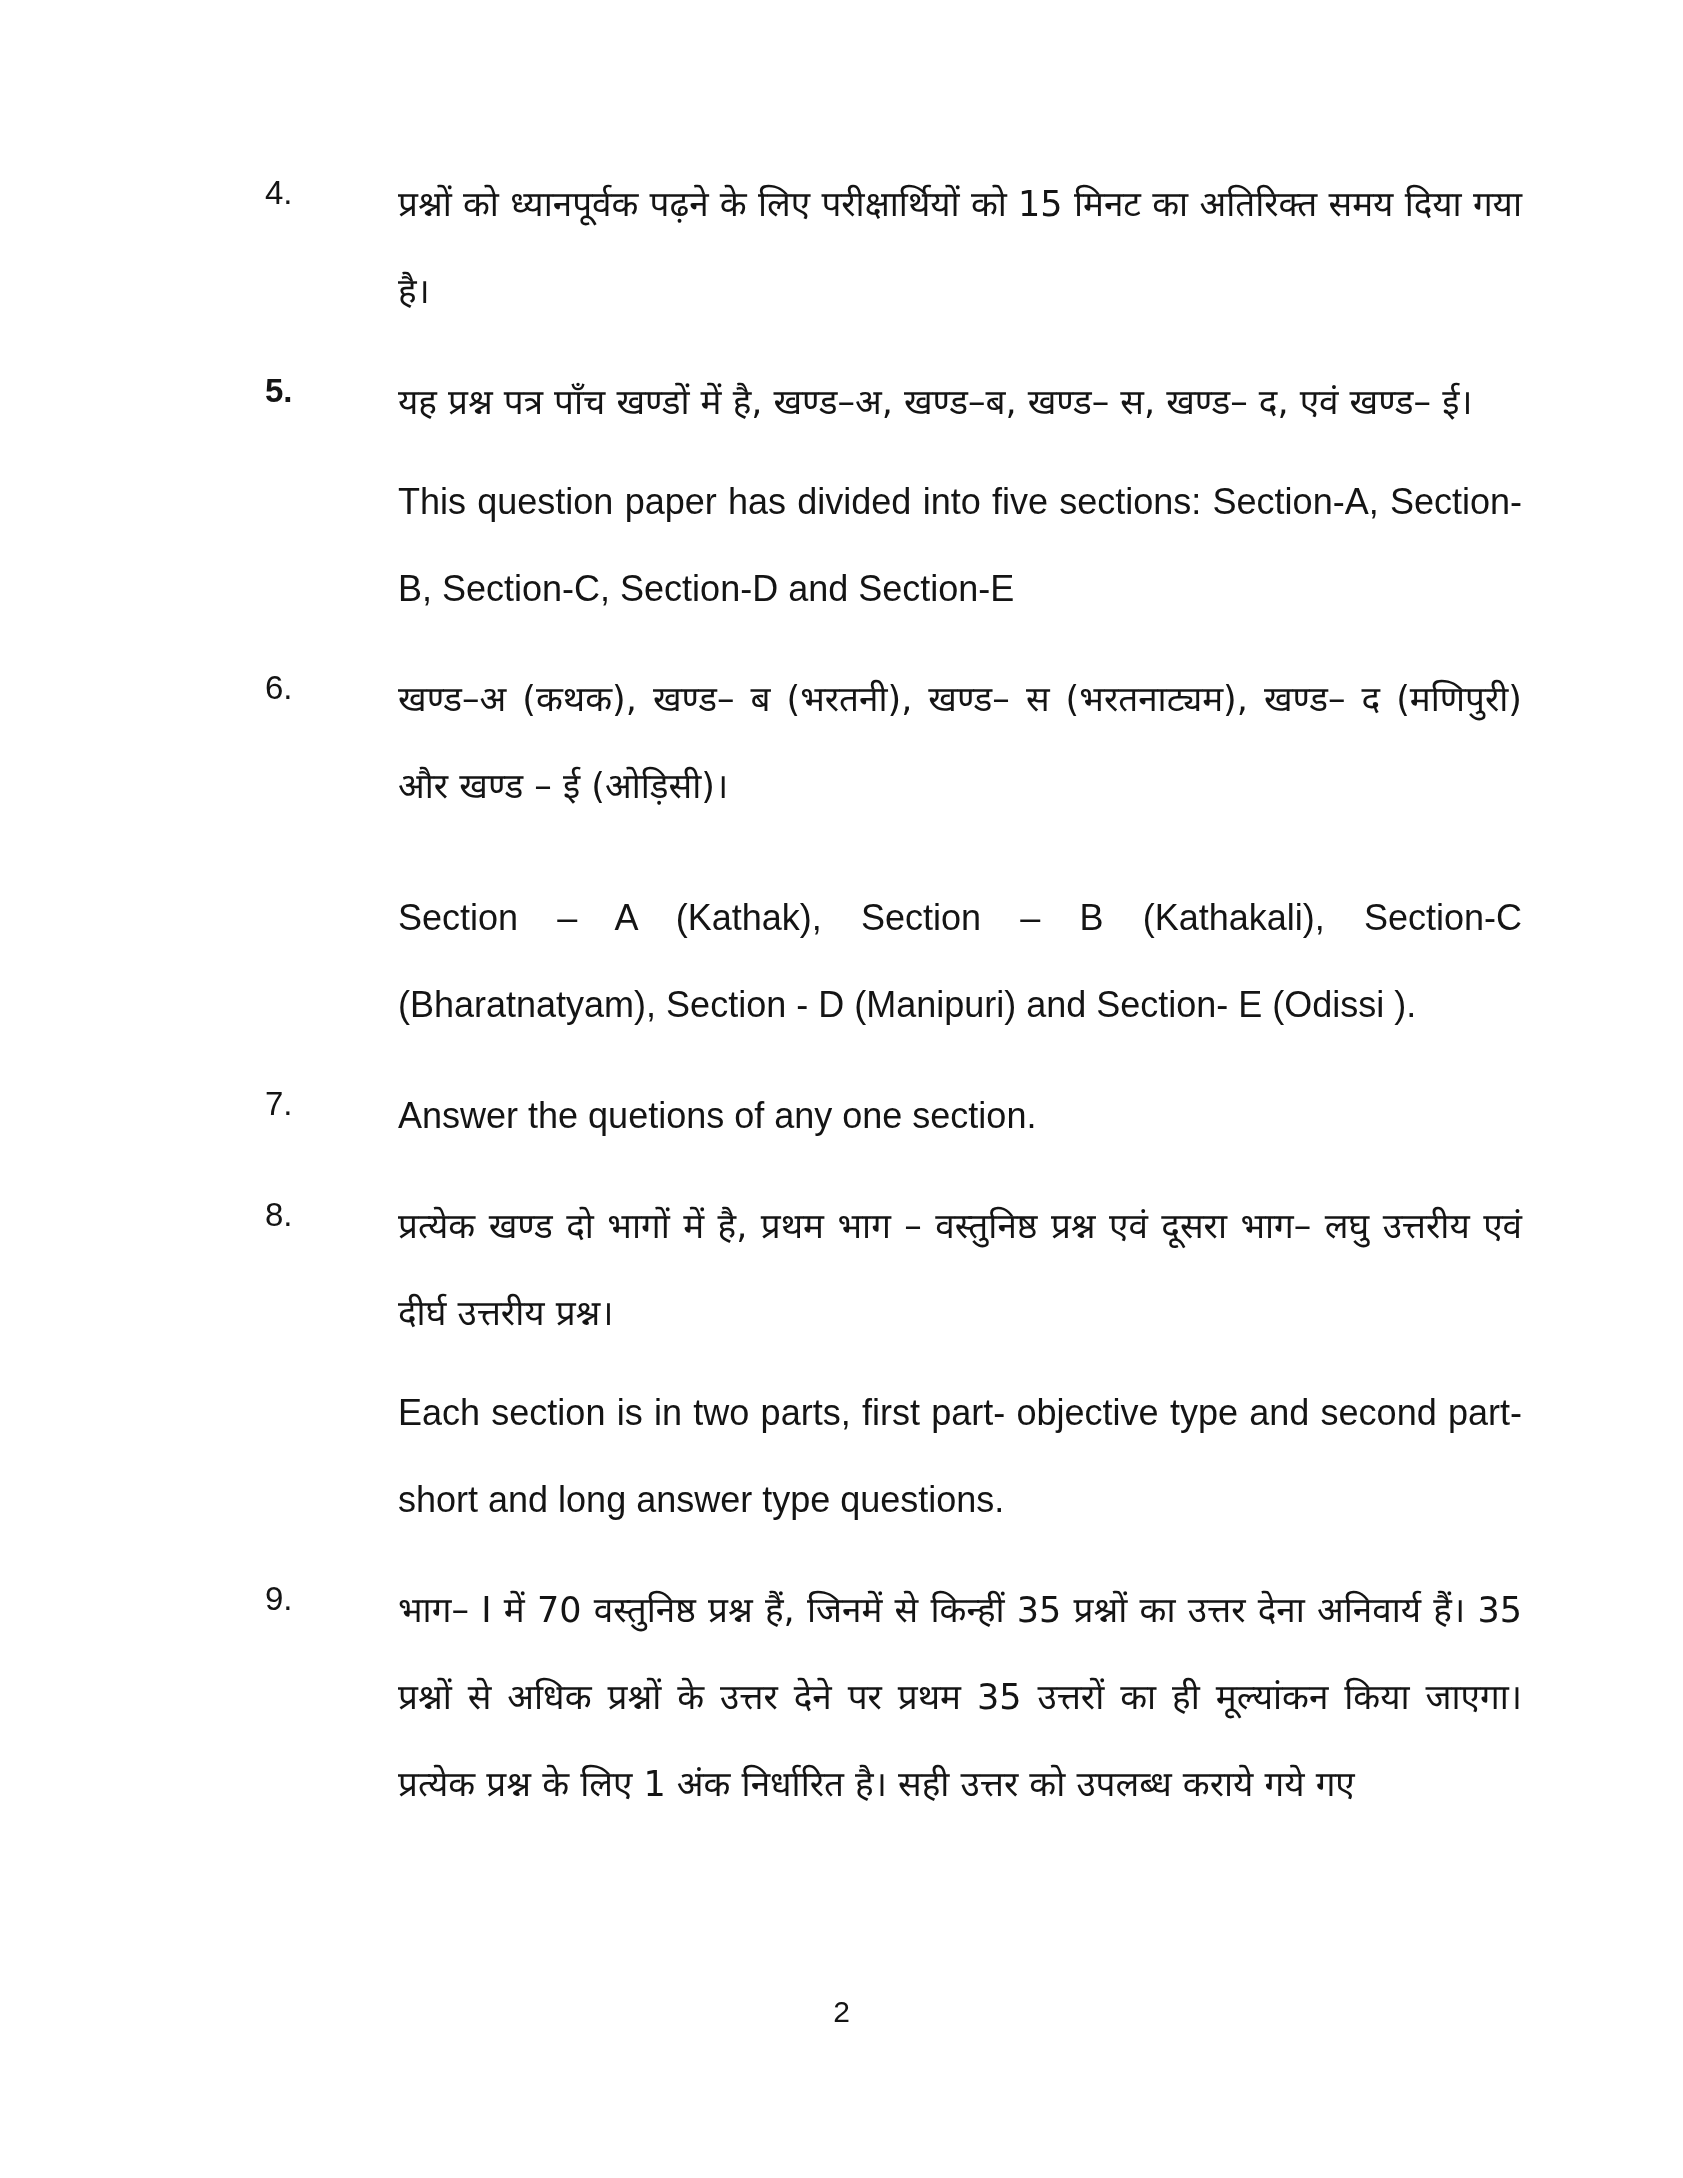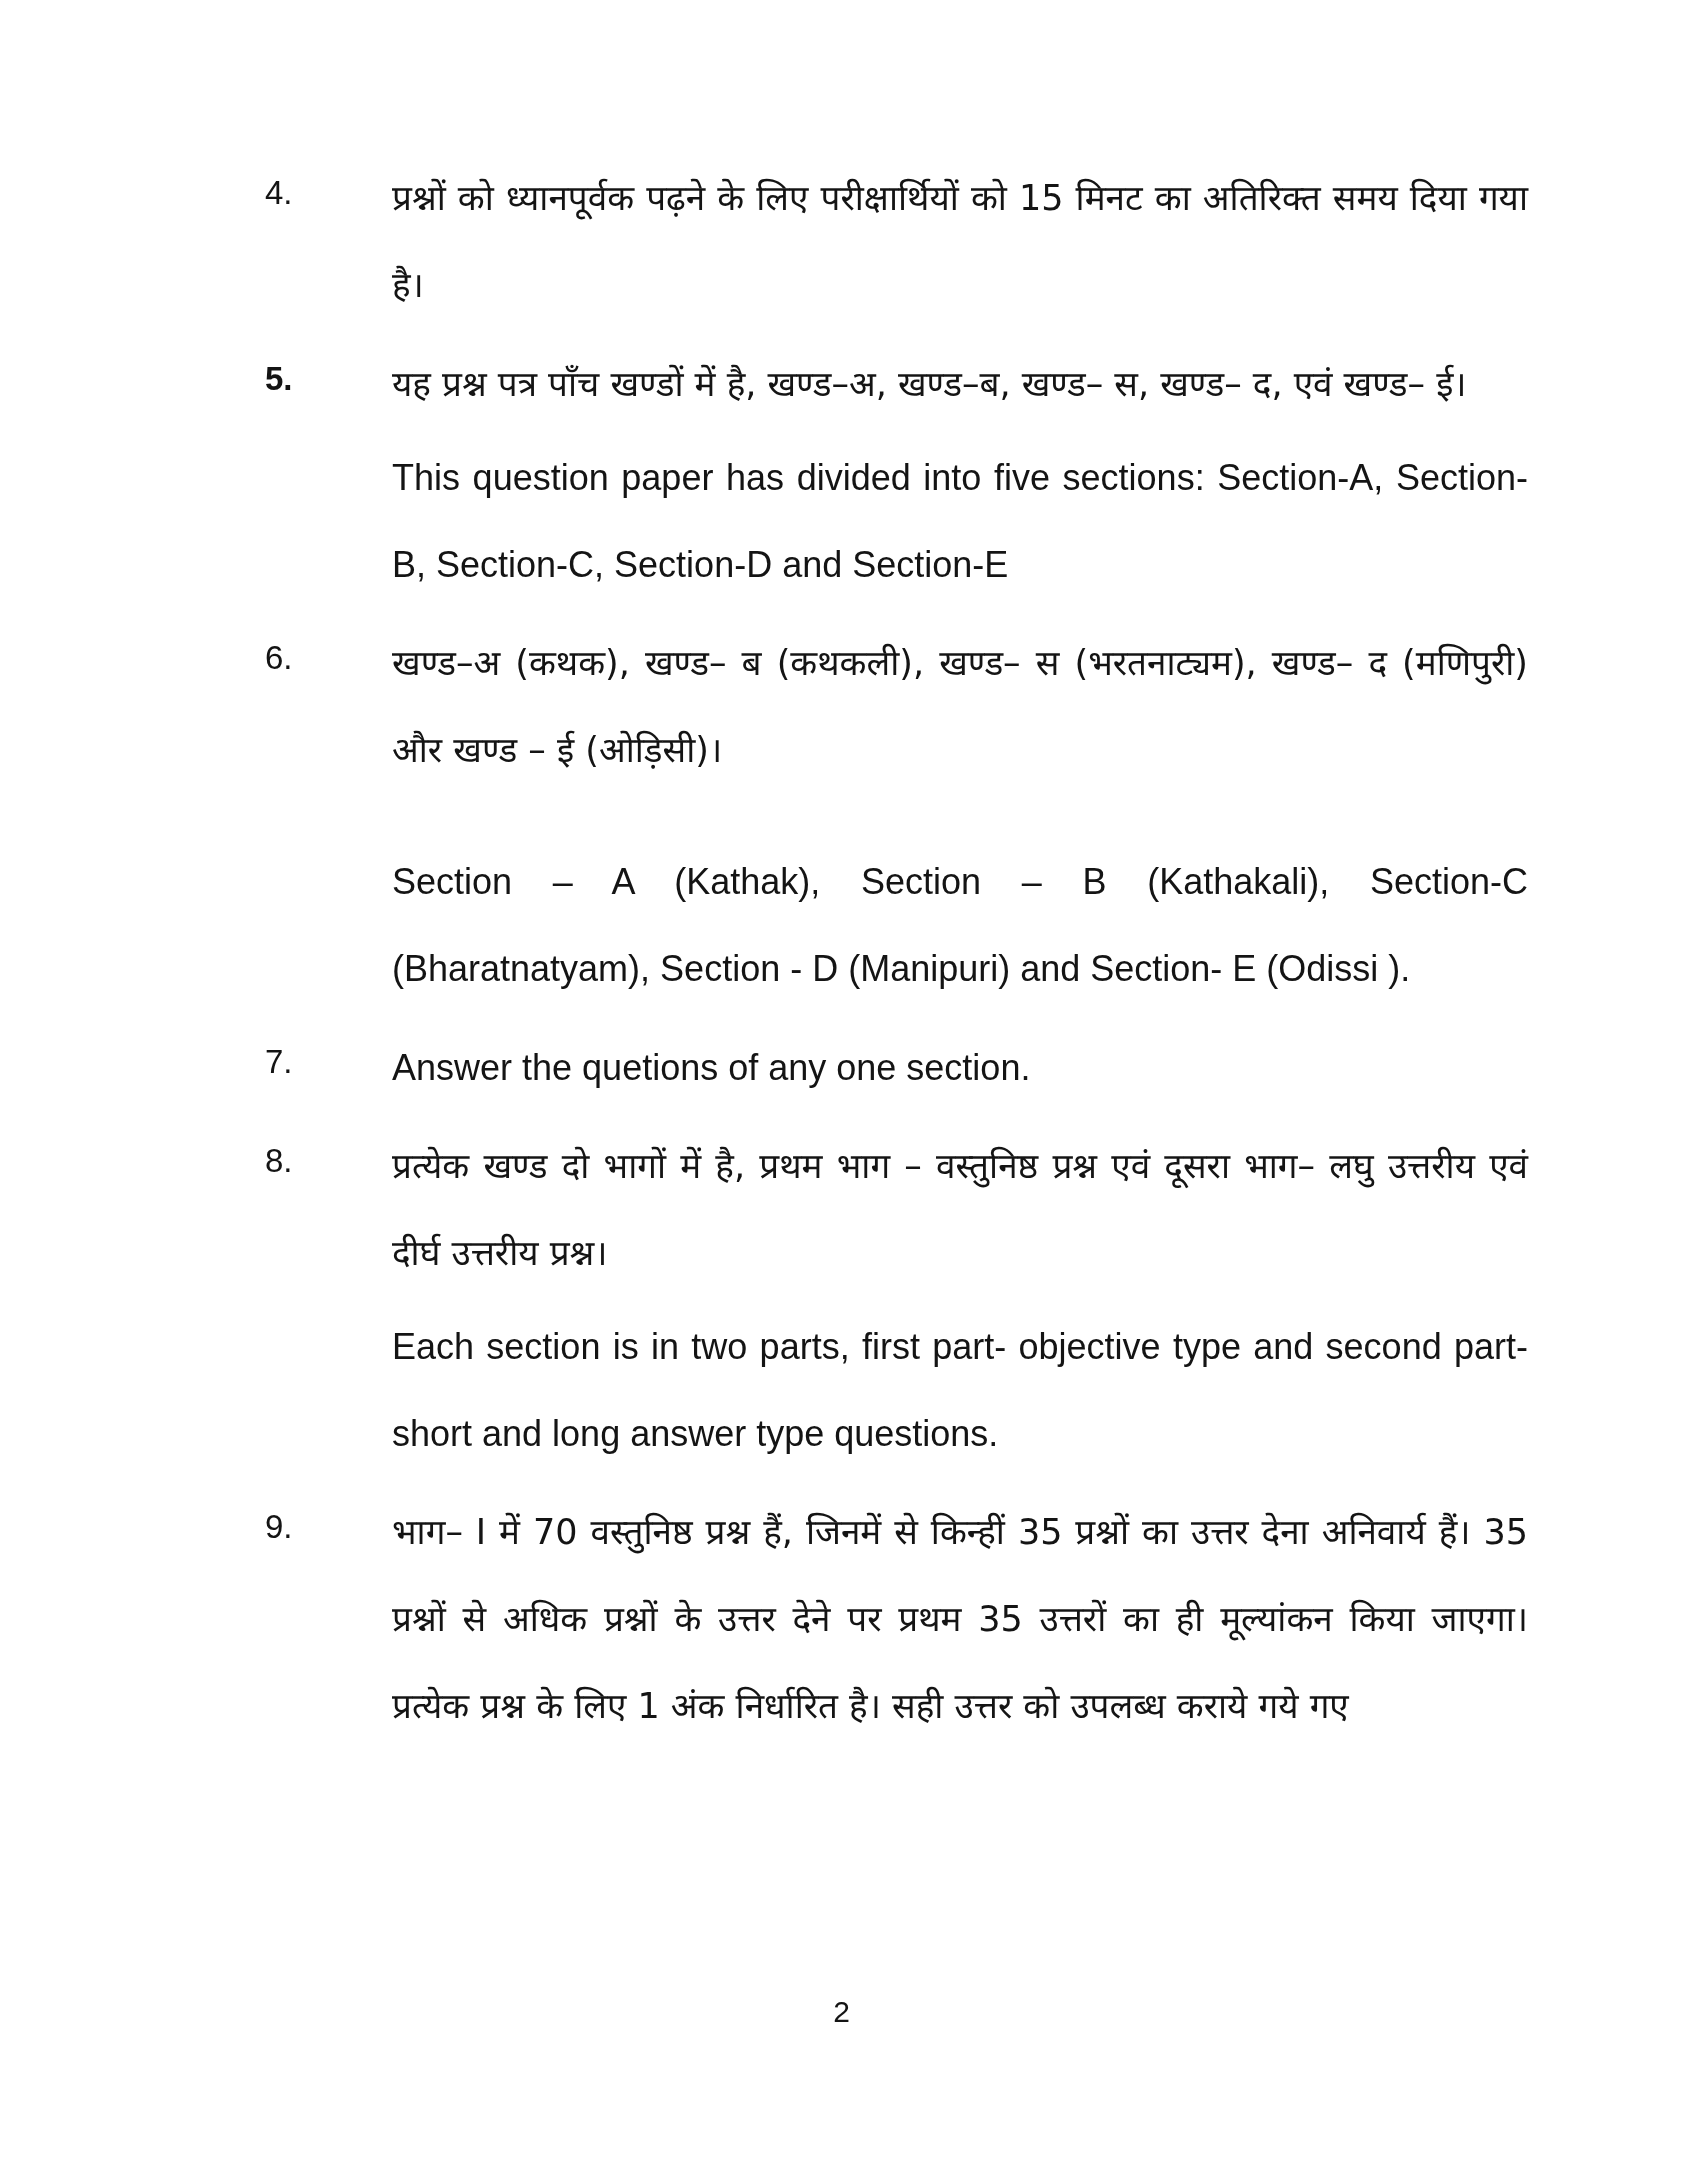--- a/index.html
+++ b/index.html
@@ -23,21 +23,21 @@
     display: grid;
     grid-template-columns: 121px 1fr;
     align-items: start;
   }
   .num {
     font-size: 33px;
     line-height: 87px;
   }
   .num.bold { font-weight: bold; }
   .content p {
-    margin: 6px;
+    margin: 12px;
     text-align: justify;
   }
   .hindi {
     font-family: "DejaVu Sans", sans-serif;
     font-size: 35px;
     line-height: 87px;
   }
   .english {
     font-size: 36px;
     line-height: 87px;
@@ -69,21 +69,21 @@
     <div class="num bold">5.</div>
     <div class="content">
       <p class="hindi"><span>यह प्रश्न पत्र पाँच खण्डों में है, </span><span class="bold">खण्ड–अ, खण्ड–ब, खण्ड– स, खण्ड– द, एवं खण्ड– ई।</span></p>
       <p class="english"><span>This question paper has divided into five sections: </span><span class="bold">Section-A, Section-B, Section-C, Section-D and Section-E</span></p>
     </div>
   </div>
 
   <div class="item">
     <div class="num">6.</div>
     <div class="content">
-      <p class="hindi">खण्ड–अ (कथक), खण्ड– ब (कथकली), खण्ड– स (भरतनाट्यम), खण्ड– द (मणिपुरी) और खण्ड – ई (ओड़िसी)।</p>
+      <p class="hindi">खण्ड–अ (कथक), खण्ड– ब (भरतनी), खण्ड– स (भरतनाट्यम), खण्ड– द (मणिपुरी) और खण्ड – ई (ओड़िसी)।</p>
       <p class="english bold section-english">Section – A (Kathak), Section – B (Kathakali), Section-C (Bharatnatyam), Section - D (Manipuri) and Section- E (Odissi ).</p>
     </div>
   </div>
 
   <div class="item">
     <div class="num">7.</div>
     <div class="content">
       <p class="english">Answer the quetions of any one section.</p>
     </div>
   </div>

